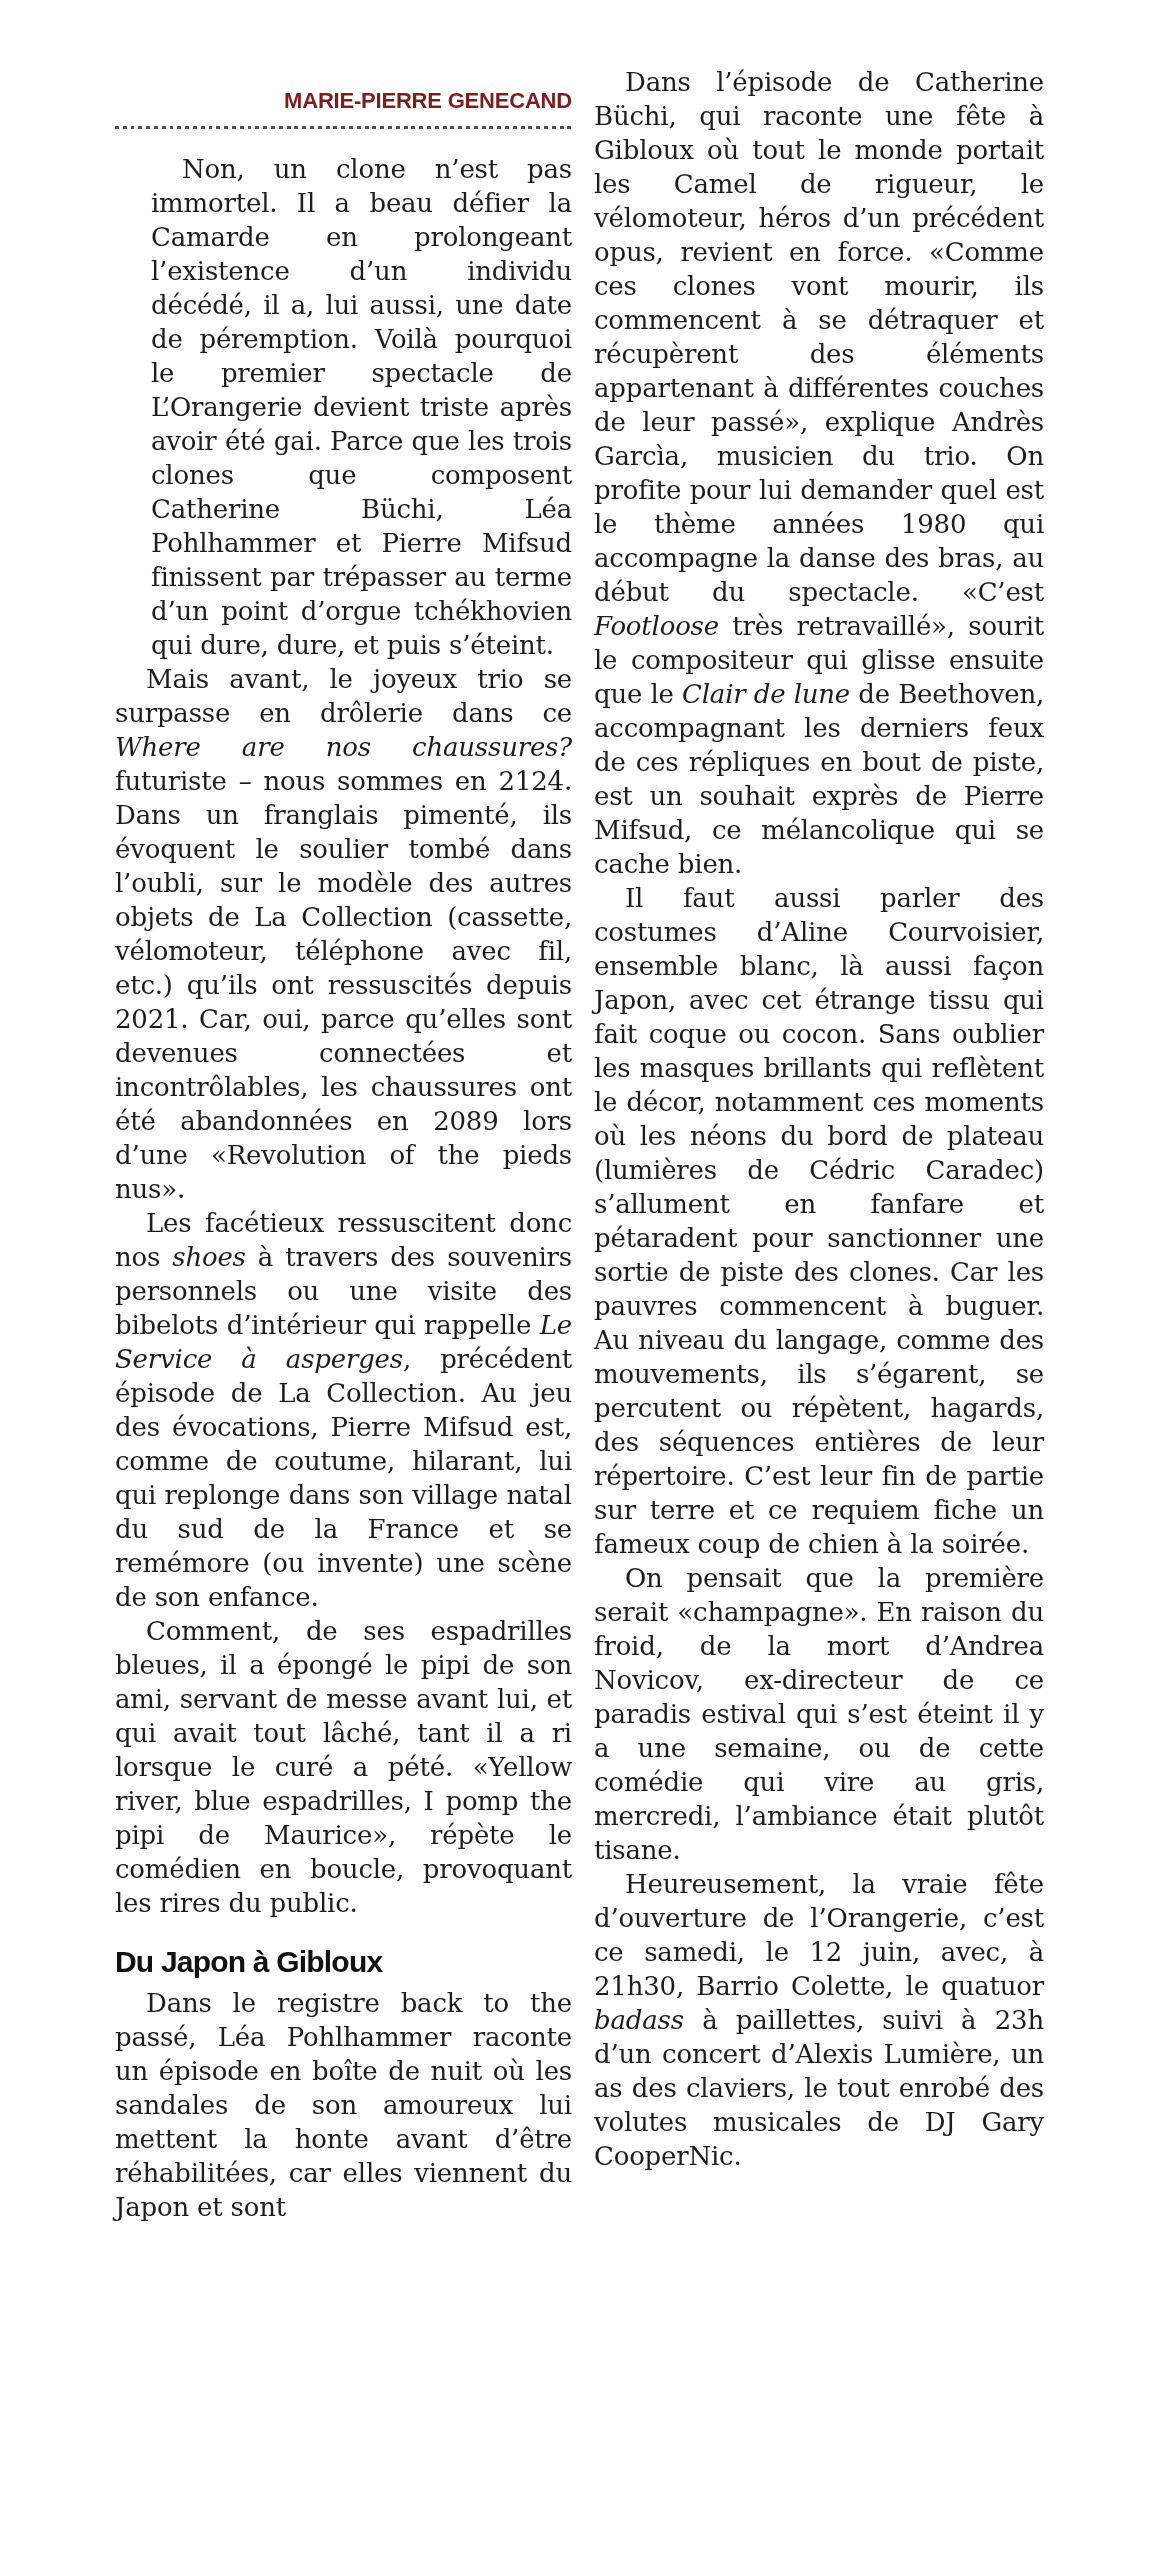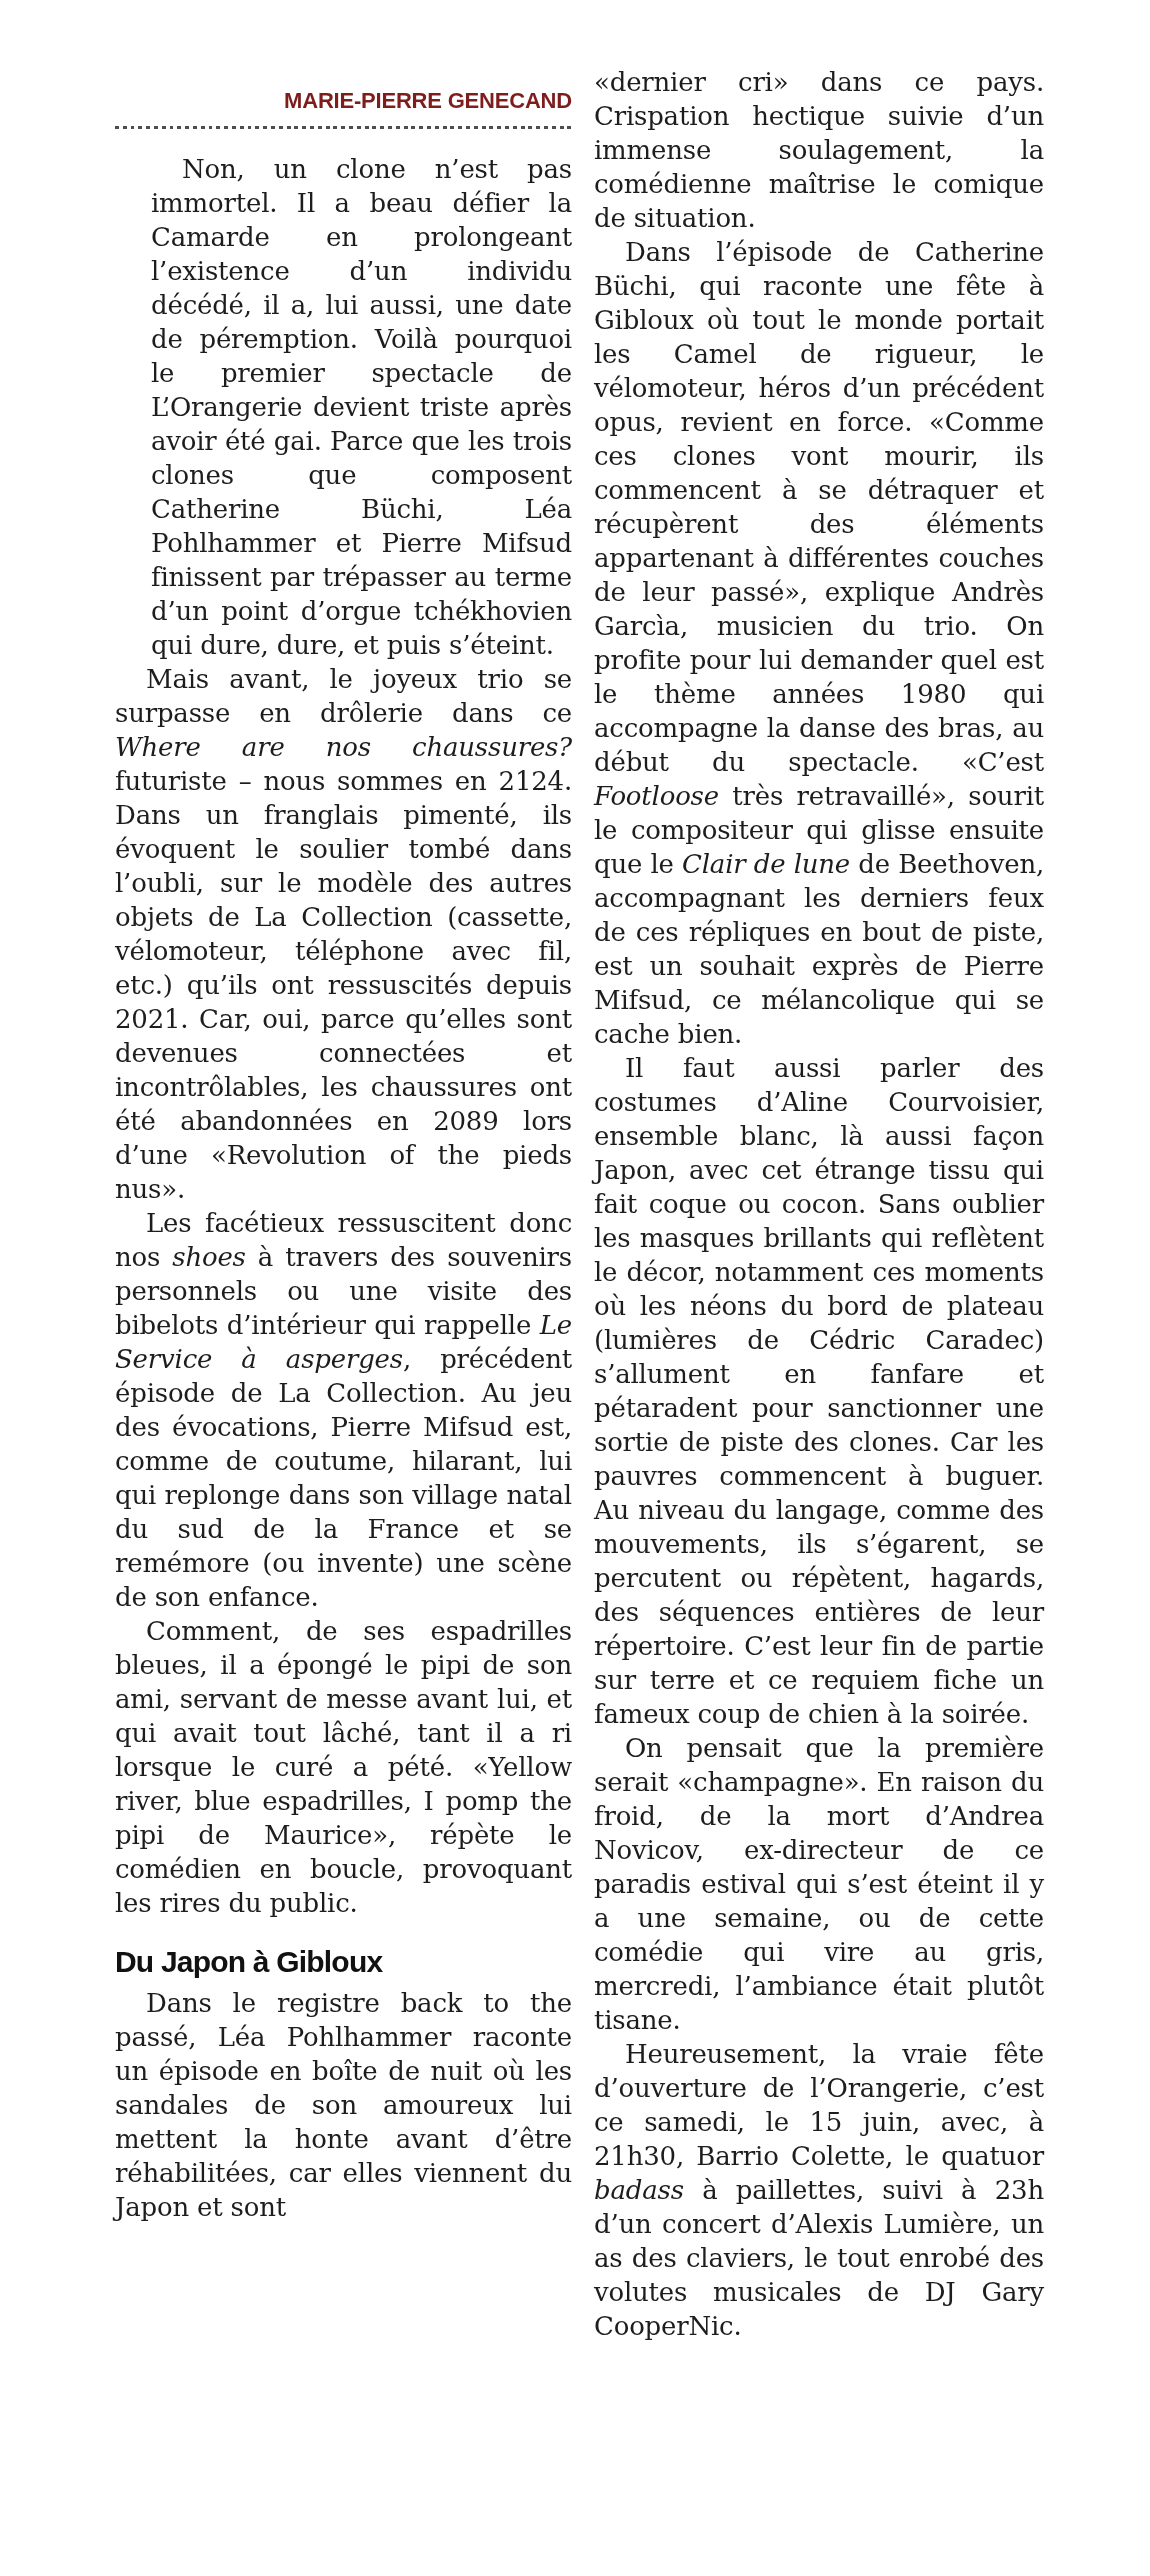--- a/index.html
+++ b/index.html
@@ -89,21 +89,20 @@
         <div class="byline">MARIE-PIERRE GENECAND</div>
         <div class="rule"></div>
         <p class="para first"><span>Non, un clone n’est pas immortel. Il a beau défier la Camarde en prolongeant l’existence d’un individu décédé, il a, lui aussi, une date de péremption. Voilà pourquoi le premier spectacle de L’Orangerie devient triste après avoir été gai. Parce que les trois clones que composent Catherine Büchi, Léa Pohlhammer et Pierre Mifsud finissent par trépasser au terme d’un point d’orgue tchékhovien qui dure, dure, et puis s’éteint.</span></p>
         <p class="para"><span>Mais avant, le joyeux trio se surpasse en drôlerie dans ce </span><i>Where are nos chaussures?</i><span> futuriste – nous sommes en 2124. Dans un franglais pimenté, ils évoquent le soulier tombé dans l’oubli, sur le modèle des autres objets de La Collection (cassette, vélomoteur, téléphone avec fil, etc.) qu’ils ont ressuscités depuis 2021. Car, oui, parce qu’elles sont devenues connectées et incontrôlables, les chaussures ont été abandonnées en 2089 lors d’une «Revolution of the pieds nus».</span></p>
         <p class="para"><span>Les facétieux ressuscitent donc nos </span><i>shoes</i><span> à travers des souvenirs personnels ou une visite des bibelots d’intérieur qui rappelle </span><i>Le Service à asperges</i><span>, précédent épisode de La Collection. Au jeu des évocations, Pierre Mifsud est, comme de coutume, hilarant, lui qui replonge dans son village natal du sud de la France et se remémore (ou invente) une scène de son enfance.</span></p>
         <p class="para"><span>Comment, de ses espadrilles bleues, il a épongé le pipi de son ami, servant de messe avant lui, et qui avait tout lâché, tant il a ri lorsque le curé a pété. «Yellow river, blue espadrilles, I pomp the pipi de Maurice», répète le comédien en boucle, provoquant les rires du public.</span></p>
         <h3 class="subhead">Du Japon à Gibloux</h3>
         <p class="para"><span>Dans le registre back to the passé, Léa Pohlhammer raconte un épisode en boîte de nuit où les sandales de son amoureux lui mettent la honte avant d’être réhabilitées, car elles viennent du Japon et sont</span></p>
       </div>
     <div class="col">
-        <p class="para noindent"><span>«dernier cri» dans ce pays. Crispation hectique suivie d’un immense soulagement, la comédienne maîtrise le comique de situation.</span></p>
         <p class="para"><span>Dans l’épisode de Catherine Büchi, qui raconte une fête à Gibloux où tout le monde portait les Camel de rigueur, le vélomoteur, héros d’un précédent opus, revient en force. «Comme ces clones vont mourir, ils commencent à se détraquer et récupèrent des éléments appartenant à différentes couches de leur passé», explique Andrès Garcìa, musicien du trio. On profite pour lui demander quel est le thème années 1980 qui accompagne la danse des bras, au début du spectacle. «C’est </span><i>Footloose</i><span> très retravaillé», sourit le compositeur qui glisse ensuite que le </span><i>Clair de lune</i><span> de Beethoven, accompagnant les derniers feux de ces répliques en bout de piste, est un souhait exprès de Pierre Mifsud, ce mélancolique qui se cache bien.</span></p>
         <p class="para"><span>Il faut aussi parler des costumes d’Aline Courvoisier, ensemble blanc, là aussi façon Japon, avec cet étrange tissu qui fait coque ou cocon. Sans oublier les masques brillants qui reflètent le décor, notamment ces moments où les néons du bord de plateau (lumières de Cédric Caradec) s’allument en fanfare et pétaradent pour sanctionner une sortie de piste des clones. Car les pauvres commencent à buguer. Au niveau du langage, comme des mouvements, ils s’égarent, se percutent ou répètent, hagards, des séquences entières de leur répertoire. C’est leur fin de partie sur terre et ce requiem fiche un fameux coup de chien à la soirée.</span></p>
         <p class="para"><span>On pensait que la première serait «champagne». En raison du froid, de la mort d’Andrea Novicov, ex-directeur de ce paradis estival qui s’est éteint il y a une semaine, ou de cette comédie qui vire au gris, mercredi, l’ambiance était plutôt tisane.</span></p>
-        <p class="para"><span>Heureusement, la vraie fête d’ouverture de l’Orangerie, c’est ce samedi, le 15 juin, avec, à 21h30, Barrio Colette, le quatuor </span><i>badass</i><span> à paillettes, suivi à 23h d’un concert d’Alexis Lumière, un as des claviers, le tout enrobé des volutes musicales de DJ Gary CooperNic.</span></p>
+        <p class="para"><span>Heureusement, la vraie fête d’ouverture de l’Orangerie, c’est ce samedi, le 12 juin, avec, à 21h30, Barrio Colette, le quatuor </span><i>badass</i><span> à paillettes, suivi à 23h d’un concert d’Alexis Lumière, un as des claviers, le tout enrobé des volutes musicales de DJ Gary CooperNic.</span></p>
       </div>
   </div>
 </div>
 
 
 </body></html>

